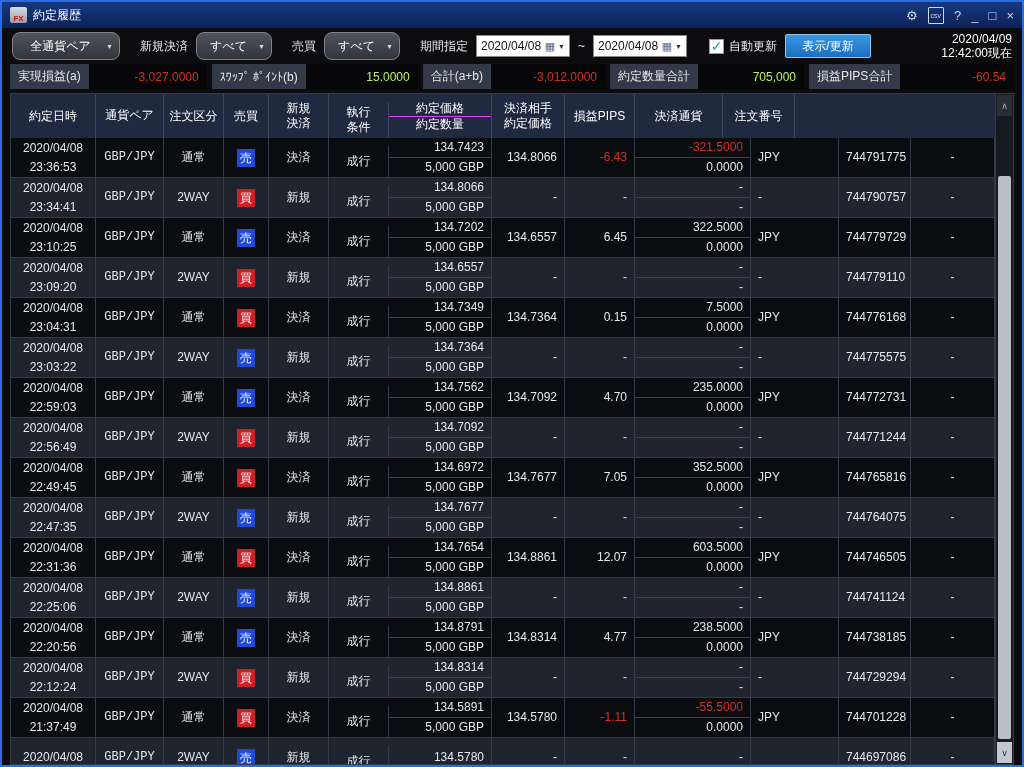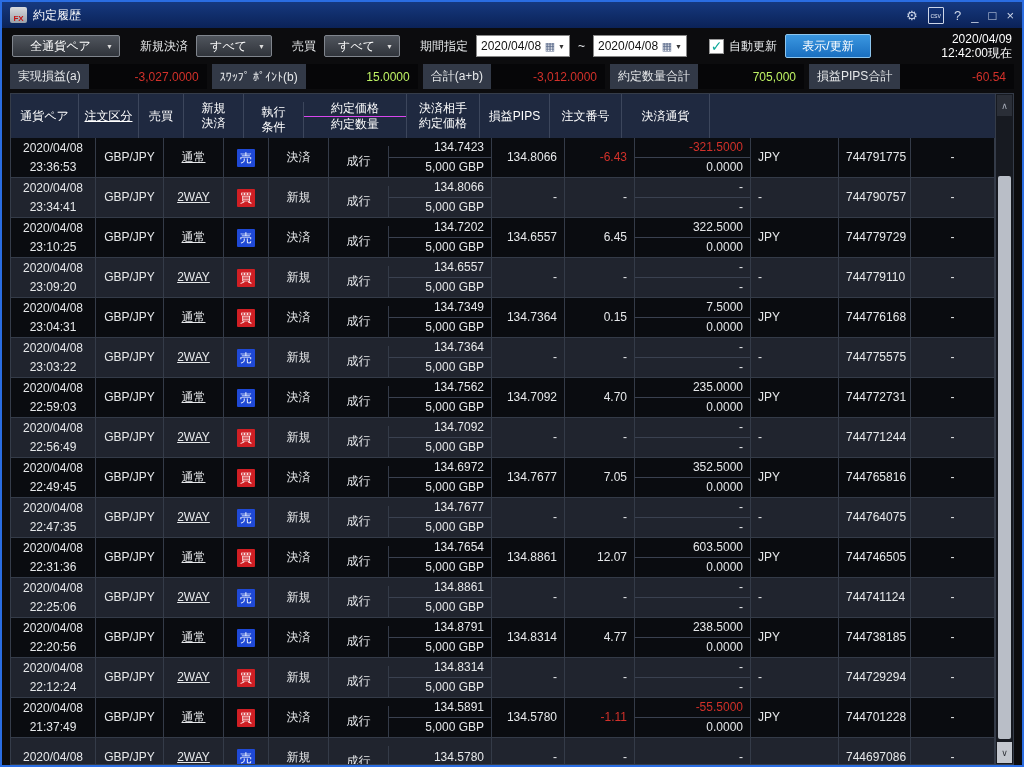--- a/index.html
+++ b/index.html
@@ -15,22 +15,22 @@
     color:#c21414; font-size:8px; font-weight:bold; display:flex; align-items:flex-end;
     justify-content:center; border-radius:2px; margin-right:6px; line-height:9px; }
   .win-title { color:#fff; font-size:12px; }
   .tb-right { margin-left:auto; display:flex; align-items:center; gap:10px; }
   .tb-ico { color:#cdd6e8; font-size:13px; line-height:13px; cursor:default; }
   .tb-ico.csv { font-size:7px; border:1px solid #cdd6e8; padding:1px 2px; border-radius:1px; }
 
   
   .filterbar { height:36px; display:flex; align-items:center; padding:0 10px; gap:8px;
     background:#0c0c0e; flex:none; color:#e6e8ea; font-size:12px; }
-  .dropdown { height:22px; background:linear-gradient(#50555d,#30343b); border:1px solid #80858d;
-    border-radius:2px; color:#fff; display:flex; align-items:center; padding:0 6px 0 10px;
+  .dropdown { height:28px; background:linear-gradient(#50555d,#30343b); border:1px solid #80858d;
+    border-radius:8px; color:#fff; display:flex; align-items:center; padding:0 6px 0 10px;
     gap:8px; cursor:pointer; }
   .dd-pair { width:108px; } .dd-small { width:76px; }
   .dd-label { flex:1; text-align:center; }
   .dd-arrow { font-size:7px; color:#ddd; }
   .flt-label { margin-left:12px;font-family:Liberation Mono, monospace; }
   .datefield { width:94px; height:22px; background:#fff; border:1px solid #888; display:flex;
     align-items:center; padding:0 4px; color:#111; gap:3px; }
   .datefield .dval { flex:1; font-size:12px; }
   .cal-ico { font-size:11px; color:#5a6a8a; } .cal-arrow { font-size:7px; color:#333; }
   .tilde { color:#e6e8ea; }
@@ -67,21 +67,21 @@
   .cell { border-right:1px solid #343b48; display:flex; flex-direction:column;
     justify-content:center; overflow:hidden; }
   .cell .l1,.cell .l2 { line-height:19px; padding:0 7px; white-space:nowrap; }
   .cell.divided .l1 { border-bottom:1px solid #3a4150; }
   .ta-c { text-align:center; } .ta-r { text-align:right; } .ta-l { text-align:left; }
   .badge { width:18px; height:18px; margin:0 auto; color:#fff; font-size:12px;
     line-height:18px; text-align:center; border-radius:1px; }
   .badge.sell { background:#1f49d6; } .badge.buy { background:#d01f24; }
 
   
-  .c-dt{width:85px;} .c-pair{width:68px;} .c-type{width:60px;text-decoration:underline;} .c-side{width:45px;}
+  .c-dt{width:85px;} .c-pair{width:68px;font-family:Liberation Mono, monospace;} .c-type{width:60px;} .c-side{width:45px;}
   .c-nc{width:60px;} .c-exec{width:60px;margin-top:8px;} .c-price{width:103px;} .c-counter{width:73px;}
   .c-pips{width:70px;} .c-pl{width:116px;} .c-ccy{width:88px;} .c-ord{width:72px;}
   .c-note{flex:1;}
   .thead { padding-right:18px; }
   .thead .c-note { border-right:none; }
 
   
   .vscroll { position:absolute; top:0; right:0; width:18px; bottom:0; background:#171a21;
     border-left:1px solid #353c49; }
   .sbtn { position:absolute; left:1px; right:1px; height:21px; display:flex;
@@ -155,20 +155,23 @@
     <span class="sum-label">合計(a+b)</span>
     <span class="sum-value neg" style="width:114px">-3,012.0000</span>
     <span class="sum-label">約定数量合計</span>
     <span class="sum-value" style="width:106px">705,000</span>
     <span class="sum-label">損益PIPS合計</span>
     <span class="sum-value neg" style="flex:1;margin-right:0">-60.54</span>
   </div>
 
   <div class="tablewrap">
     <div class="thead">
+      <div class="th c-dt">
+        <div class="hl">約定日時</div>
+      </div>
       <div class="th c-pair">
         <div class="hl">通貨ペア</div>
       </div>
       <div class="th c-type">
         <div class="hl">注文区分</div>
       </div>
       <div class="th c-side">
         <div class="hl">売買</div>
       </div>
       <div class="th c-nc">
@@ -183,25 +186,25 @@
         <div class="hl">約定価格</div>
         <div class="hl hdiv">約定数量</div>
       </div>
       <div class="th c-counter">
         <div class="hl">決済相手</div>
         <div class="hl">約定価格</div>
       </div>
       <div class="th c-pips">
         <div class="hl">損益PIPS</div>
       </div>
+      <div class="th c-ccy">
+        <div class="hl">決済通貨</div>
+      </div>
       <div class="th c-ord">
         <div class="hl">注文番号</div>
-      </div>
-      <div class="th c-ccy">
-        <div class="hl">決済通貨</div>
       </div>
     </div>
 
     <div class="tbody">
         <div class="row">
     <div class="cell c-dt">
       <div class="l1 ta-c">2020/04/08</div>
       <div class="l2 ta-c">23:36:53</div>
     </div>
     <div class="cell c-pair">

